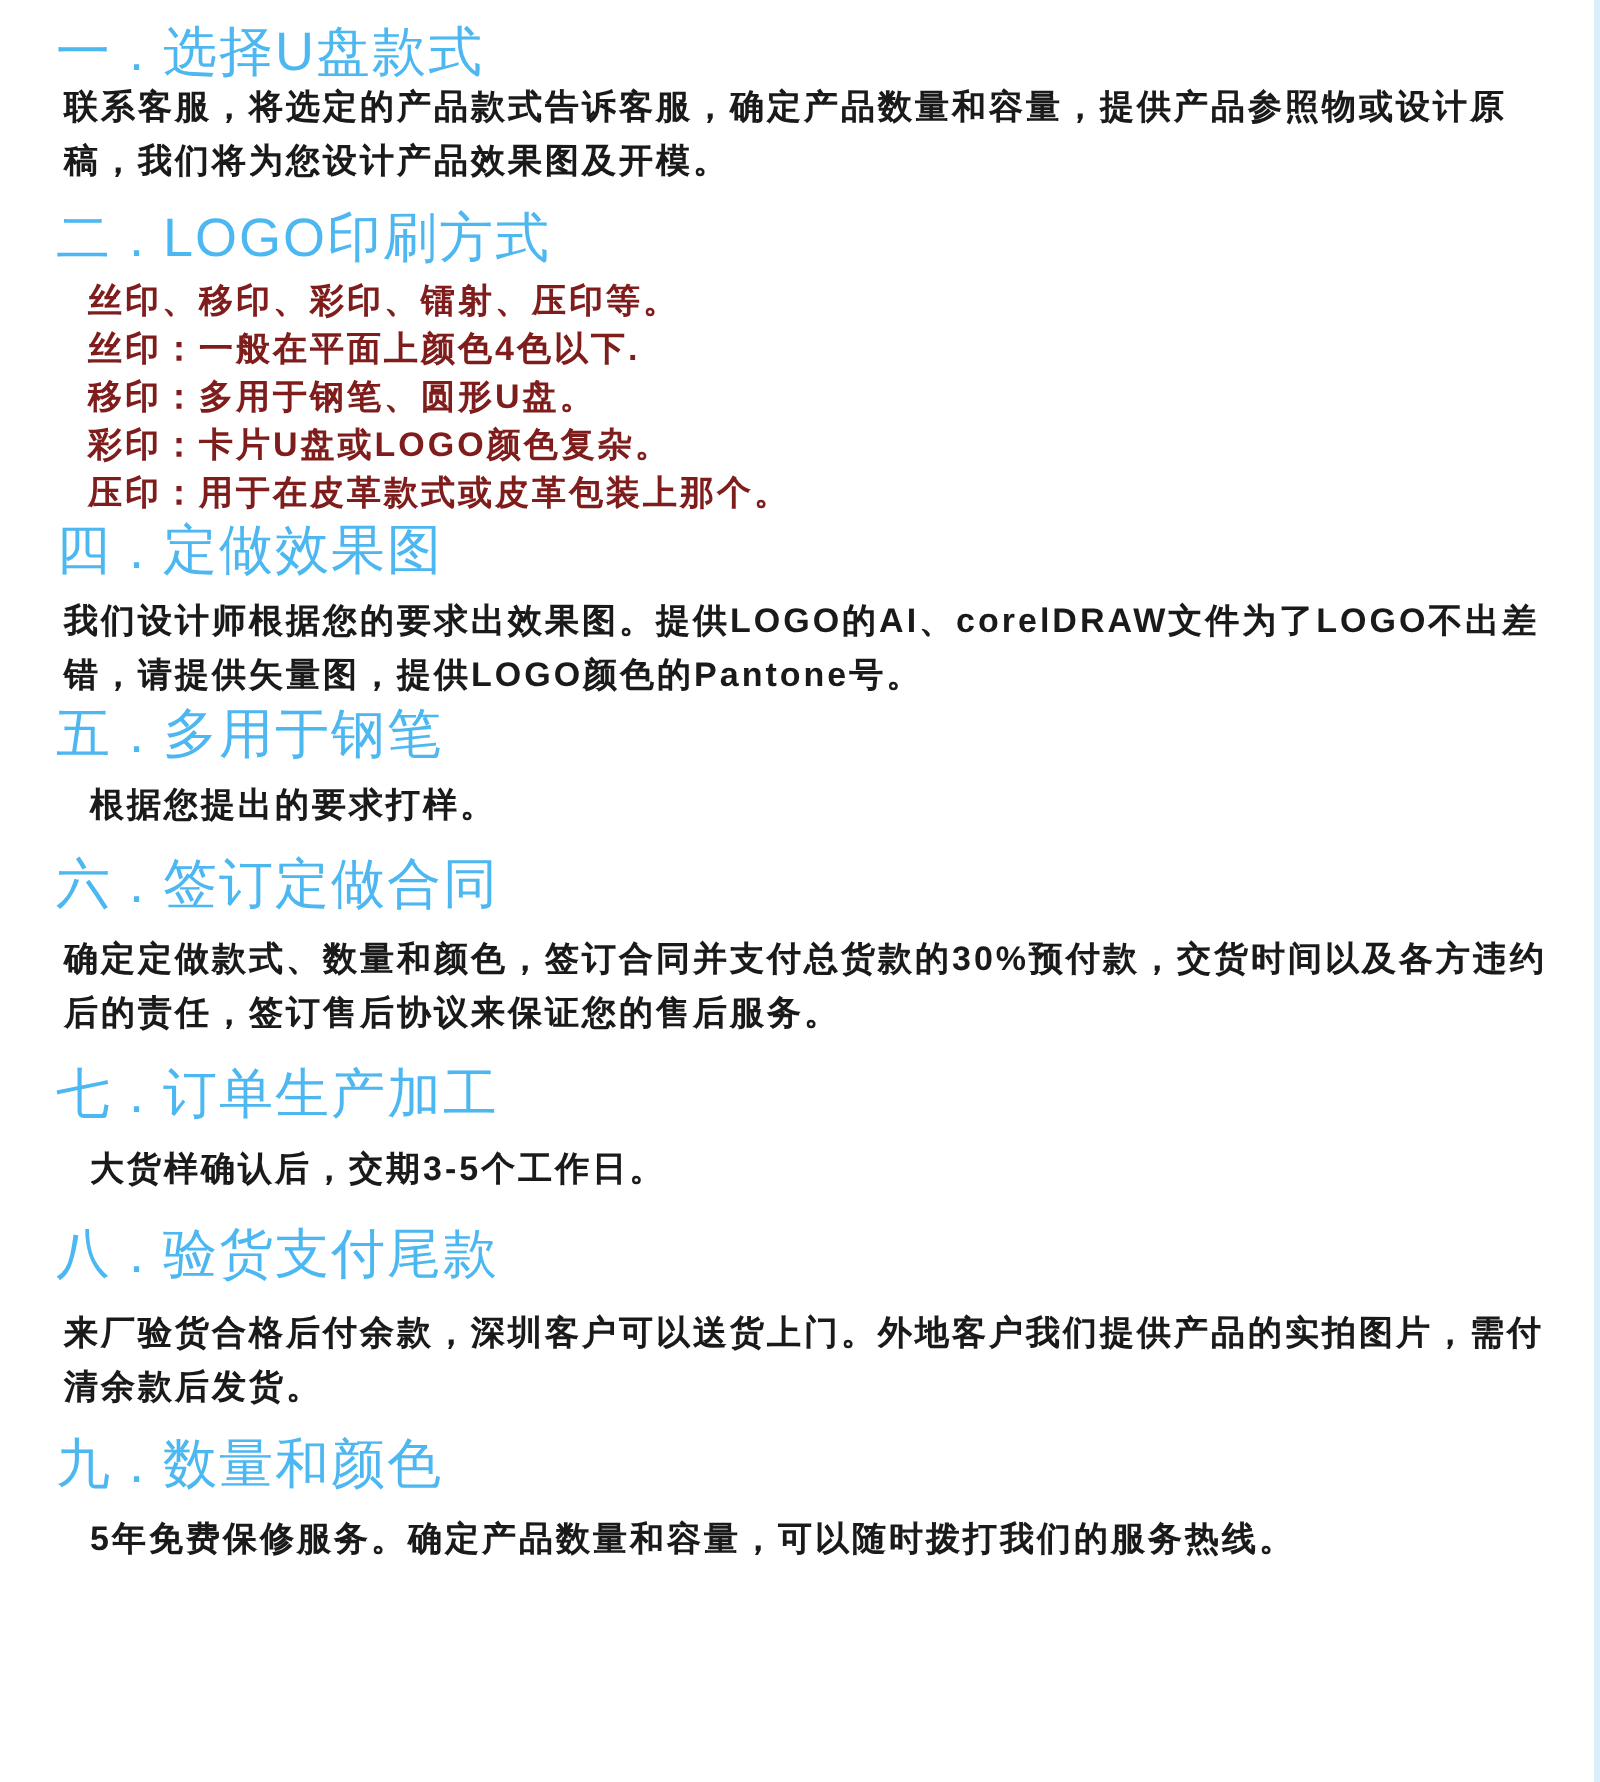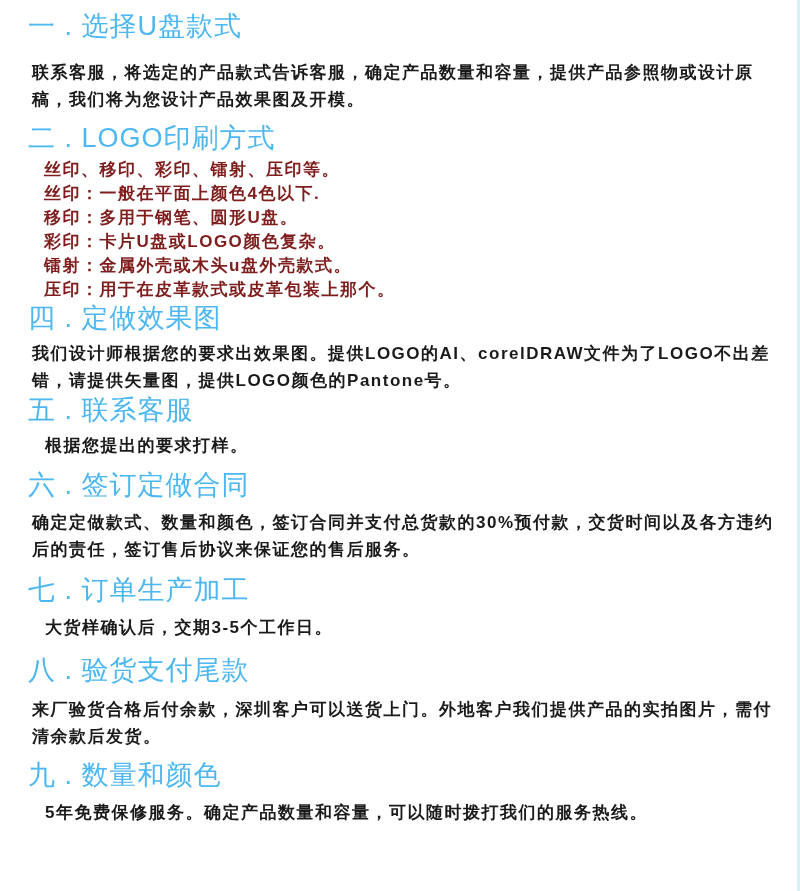--- a/index.html
+++ b/index.html
@@ -48,21 +48,21 @@
     font-size: 17px;
     line-height: 24px;
     font-weight: 700;
     letter-spacing: 1.5px;
     padding-left: 16px;
   }
   .indent { padding-left: 17px; }
 
   
   .s1 .heading { margin-top: 2px; }
-  .s1 .para    { margin-top: 19px; }
+  .s1 .para    { margin-top: 0; }
   .s2 .heading { margin-top: 11px; }
   .s2 .list    { margin-top: 6px; }
   .s3 .heading { margin-top: 4px; }
   .s3 .para    { margin-top: 8px; }
   .s4 .heading { margin-top: 2px; }
   .s4 .para    { margin-top: 8px; }
   .s5 .heading { margin-top: 2px; }
   .s5 .para    { margin-top: 8px; }
   .s6 .heading { margin-top: 12px; }
   .s6 .para    { margin-top: 10px; }
@@ -83,33 +83,32 @@
     <p class="para">联系客服，将选定的产品款式告诉客服，确定产品数量和容量，提供产品参照物或设计原稿，我们将为您设计产品效果图及开模。</p>
   </section>
 
   <section class="s2">
     <h2 class="heading">二 . LOGO印刷方式</h2>
     <div class="list">
       <div class="list-line">丝印、移印、彩印、镭射、压印等。</div>
       <div class="list-line">丝印：一般在平面上颜色4色以下.</div>
       <div class="list-line">移印：多用于钢笔、圆形U盘。</div>
       <div class="list-line">彩印：卡片U盘或LOGO颜色复杂。</div>
-      <div class="list-line">镭射：金属外壳或木头u盘外壳款式。</div>
       <div class="list-line">压印：用于在皮革款式或皮革包装上那个。</div>
     </div>
   </section>
 
 
   <section class="s4">
     <h2 class="heading">四 . 定做效果图</h2>
     <p class="para">我们设计师根据您的要求出效果图。提供LOGO的AI、corelDRAW文件为了LOGO不出差错，请提供矢量图，提供LOGO颜色的Pantone号。</p>
   </section>
 
   <section class="s5">
-    <h2 class="heading">五 . 联系客服</h2>
+    <h2 class="heading">五 . 多用于钢笔</h2>
     <p class="para indent">根据您提出的要求打样。</p>
   </section>
 
   <section class="s6">
     <h2 class="heading">六 . 签订定做合同</h2>
     <p class="para">确定定做款式、数量和颜色，签订合同并支付总货款的30%预付款，交货时间以及各方违约后的责任，签订售后协议来保证您的售后服务。</p>
   </section>
 
   <section class="s7">
     <h2 class="heading">七 . 订单生产加工</h2>

